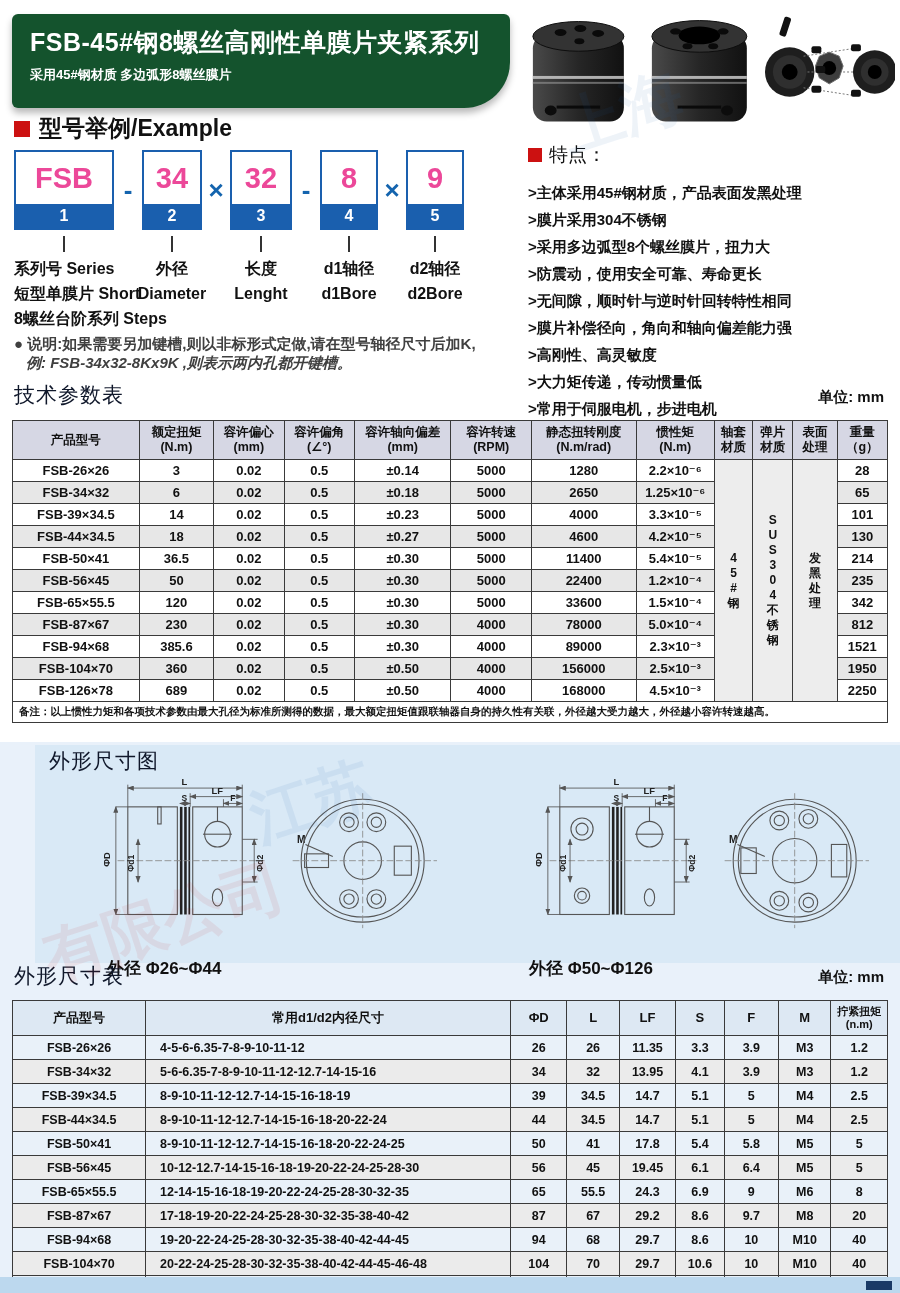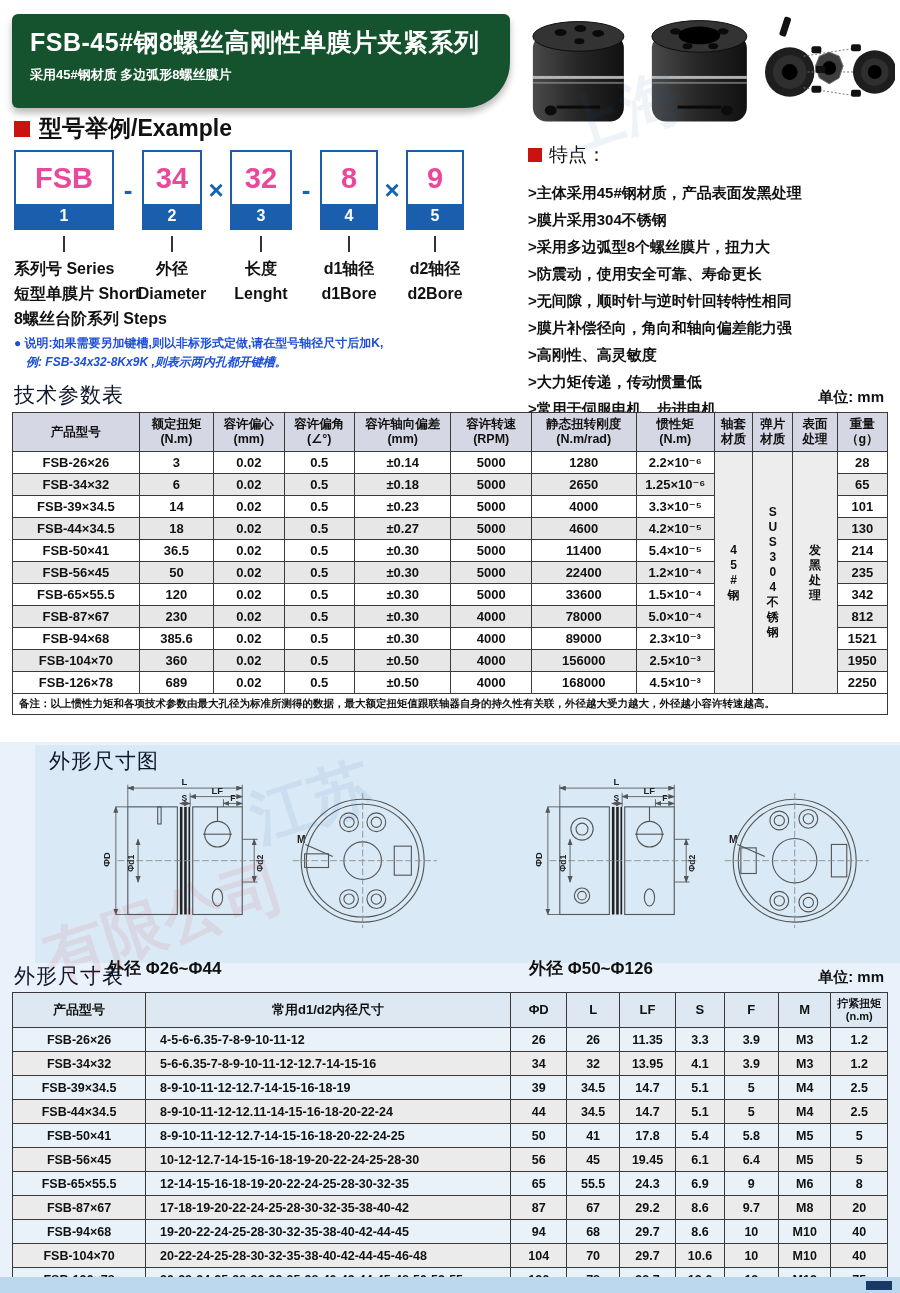--- a/index.html
+++ b/index.html
@@ -20,29 +20,29 @@
   .unit-label{font-size:15px;font-weight:bold;color:#111;}
   
   .example-row{left:14px;top:150px;display:flex;align-items:stretch;height:80px;}
   .mbox{border:2px solid #1a5fae;display:flex;flex-direction:column;box-sizing:border-box;background:#fff;}
   .mbox .val{flex:1;display:flex;align-items:center;justify-content:center;font-size:29px;font-weight:bold;color:#ec4899;}
   .mbox .band{height:24px;background:#1a5fae;color:#fff;font-size:16px;font-weight:bold;text-align:center;line-height:24px;}
   .msep{width:28px;display:flex;align-items:center;justify-content:center;font-size:26px;font-weight:bold;color:#1464ae;}
   .tick{position:absolute;width:2px;height:16px;background:#333;top:236px;}
   .mdesc{position:absolute;top:256px;font-size:16px;font-weight:bold;line-height:25px;}
   .mdesc.center{text-align:center;}
-  .red-note{left:14px;top:334px;color:#1d4ed8;font-size:12px;font-weight:bold;line-height:19px;}
+  .red-note{left:14px;top:334px;color:#404040;font-size:15px;font-weight:bold;line-height:19px;}
   .red-note .l2{padding-left:12px;font-style:italic;}
   
   .features{left:528px;top:142px;width:368px;}
   .feat-head{font-size:19px;font-weight:normal;margin-bottom:11px;}
   .feat-head .red-sq{width:14px;height:14px;margin-right:7px;}
   .feat-item{font-size:15px;font-weight:bold;line-height:27px;color:#111;}
   
-  table{border-collapse:collapse;table-layout:fixed;}
+  table{border-collapse:collapse;table-layout:fixed;margin-top:8px;}
   th,td{border:1px solid #3a3a3a;text-align:center;overflow:hidden;}
   .tech-table{left:12px;top:412px;width:876px;}
   .tech-table th{background:#d6d7e4;font-size:12.5px;font-weight:bold;white-space:pre-line;height:36px;line-height:1.2;padding:1px 0;}
   .tech-table td{font-size:13px;font-weight:600;height:21px;padding:0 1px;}
   .tech-table tbody tr:nth-child(even) td{background:#e7e7e7;}
   .tech-table td.vert{background:#ededed !important;white-space:pre-line;font-size:12px;line-height:15px;font-weight:600;}
   .tech-table td.note,.dim-table td.note{font-size:10.5px;font-weight:bold;text-align:left;padding:3px 6px;background:#fff !important;height:auto;}
   .dim-table{left:12px;top:992px;width:876px;background:#fff;}
   .dim-table th{background:#dde8f3;font-size:13px;font-weight:bold;white-space:pre-line;height:32px;line-height:1.15;}
   .dim-table th:last-child{font-size:11px;}
@@ -608,21 +608,21 @@
         <td>39</td>
         <td>34.5</td>
         <td>14.7</td>
         <td>5.1</td>
         <td>5</td>
         <td>M4</td>
         <td>2.5</td>
       </tr>
       <tr>
         <td>FSB-44×34.5</td>
-        <td class="bores">8-9-10-11-12-12.11-14-15-16-18-20-22-24</td>
+        <td class="bores">8-9-10-11-12-12.7-14-15-16-18-20-22-24</td>
         <td>44</td>
         <td>34.5</td>
         <td>14.7</td>
         <td>5.1</td>
         <td>5</td>
         <td>M4</td>
         <td>2.5</td>
       </tr>
       <tr>
         <td>FSB-50×41</td>

